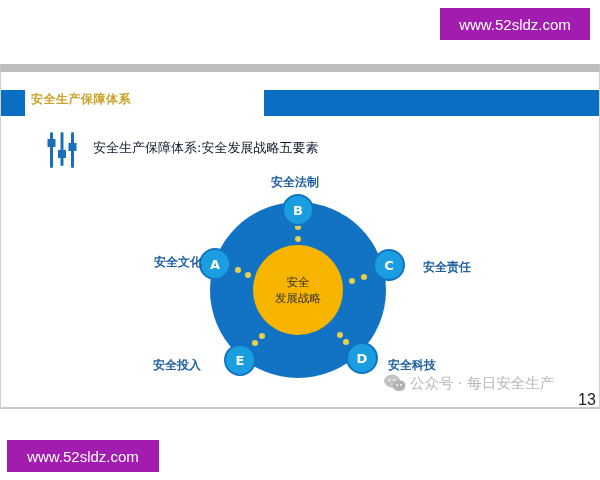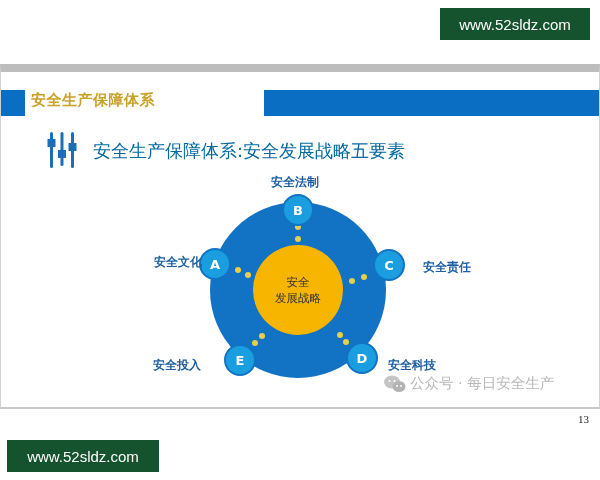--- a/index.html
+++ b/index.html
@@ -1,57 +1,57 @@
 <!DOCTYPE html>
 <html><head>
   <meta charset="utf-8">
   <style>
     * { margin: 0; padding: 0; box-sizing: border-box; }
     html, body { width: 600px; height: 480px; background: #ffffff; overflow: hidden; }
     body { position: relative; font-family: "DejaVu Sans", "Liberation Sans", sans-serif; }
 
     .watermark {
-      position: absolute; background: #14532d; color: #ffffff;
+      position: absolute; background: #a21caf; color: #ffffff;
       font-family: "Liberation Sans", sans-serif; font-size: 15px;
       display: flex; align-items: center; justify-content: center;
     }
     .watermark.top { left: 440px; top: 8px; width: 150px; height: 32px; }
     .watermark.bottom { left: 7px; top: 440px; width: 152px; height: 32px; }
 
     .slide {
       position: absolute; left: 0; top: 64px; width: 600px; height: 345px;
       background: #ffffff;
       border-top: 8px solid #bdbdbd;
       border-bottom: 2px solid #c8c8c8;
       border-left: 1px solid #d0d0d0;
       border-right: 1px solid #d0d0d0;
     }
     .title-block-left { position: absolute; left: 0; top: 18px; width: 24px; height: 26px; background: #0a6fc2; }
     .title-text {
-      position: absolute; left: 30px; top: 19px; font-size: 15px; font-weight: bold;
+      position: absolute; left: 30px; top: 19px; font-size: 12px; font-weight: bold;
       color: #c9a227; letter-spacing: 0.5px; white-space: nowrap; text-align: center;
     }
     .title-bar-right { position: absolute; left: 263px; top: 18px; right: 0; height: 26px; background: #0a6fc2; }
 
     .subtitle-icon { position: absolute; left: 46px; top: 58px; width: 30px; height: 40px; }
     .subtitle-text {
-      position: absolute; left: 92px; top: 67px; font-size: 18px; color: #0369a1; white-space: nowrap;
+      position: absolute; left: 92px; top: 67px; font-size: 13px; color: #0f172a; white-space: nowrap;
     }
 
     .diagram { position: absolute; left: 0; top: 0; width: 600px; height: 480px; }
 
     .node-label {
       position: absolute; font-size: 12px; font-weight: bold; color: #1d5fa0; white-space: nowrap;
     }
 
     .wechat {
-      position: absolute; left: 384px; top: 374px; display: flex; align-items: flex-end; gap: 4px;
+      position: absolute; left: 384px; top: 374px; display: flex; align-items: flex-start; gap: 4px;
       color: #b8b8b8; font-size: 14.5px; white-space: nowrap;
     }
-    .page-num { position: absolute; left: 578px; top: 391px; font-size: 11px; color: #222; font-family: Liberation Serif, serif; margin-top: 22px; }
+    .page-num { position: absolute; left: 578px; top: 391px; font-size: 16px; color: #222; font-family: Liberation Sans, sans-serif; }
   </style>
 </head>
 <body>
 
 <div class="watermark top">www.52sldz.com</div>
 
 <div class="slide">
   <div class="title-block-left"></div>
   <div class="title-text">安全生产保障体系</div>
   <div class="title-bar-right"></div>

